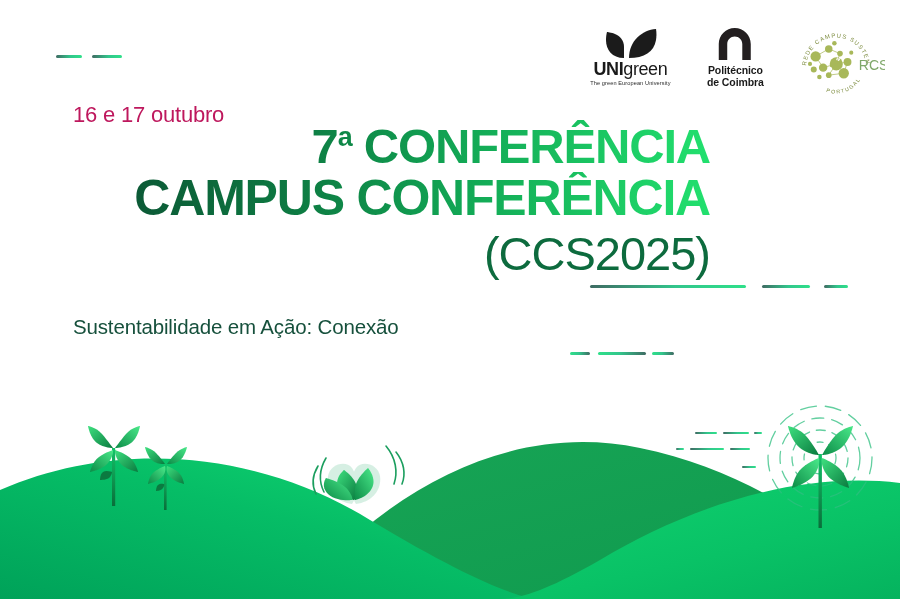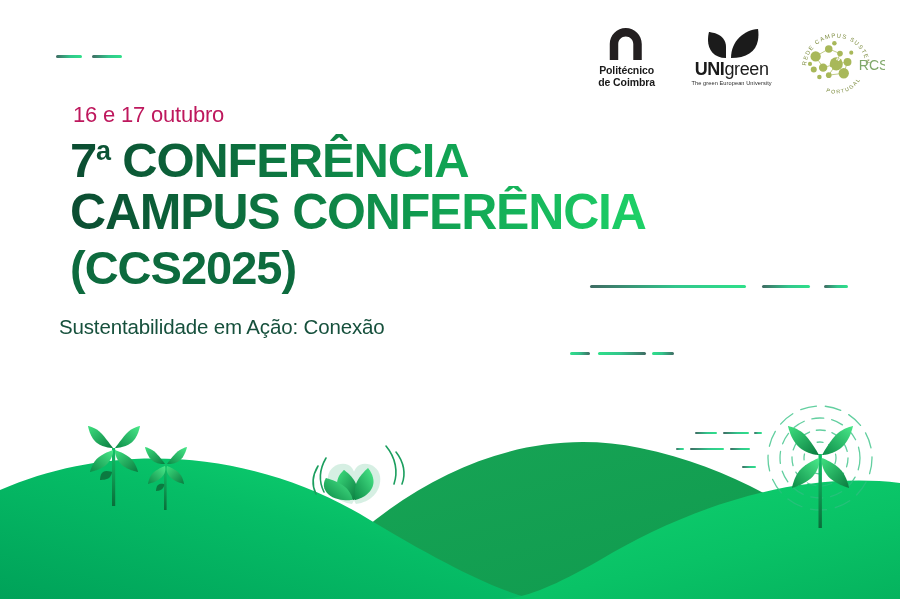--- a/index.html
+++ b/index.html
@@ -71,51 +71,52 @@
     left: 73px;
     top: 102px;
     font-size: 22px;
     font-weight: normal;
     color: #be185d;
     letter-spacing: -0.2px;
   }
   .title-block {
     position: absolute;
     left: 70px;
-    top: 134px;
+    top: 120px;
     width: 640px;
+    text-align: right;
   }
   .title-line {
     font-size: 50px;
     font-weight: bold;
     line-height: 1.07;
     letter-spacing: -1.2px;
     background: linear-gradient(90deg, #0b4c31 0%, #0d7a42 35%, #12a855 62%, #22e06e 100%);
     -webkit-background-clip: text;
     background-clip: text;
     color: transparent;
     white-space: nowrap;
   }
   .title-line.l1 { font-size: 49px; }
   .title-line .ord {
     font-size: 0.55em;
     vertical-align: super;
     line-height: 0;
   }
   .title-code {
     font-size: 47px;
-    font-weight: bold;
+    font-weight: normal;
     line-height: 1.12;
     letter-spacing: -1px;
     color: #0d6b3e;
     margin-top: 2px;
   }
   .subtitle {
     position: absolute;
-    left: 59px;
+    left: 73px;
     top: 312px;
     width: 470px;
     font-size: 20.5px;
     line-height: 1.42;
     color: #16503c;
     letter-spacing: -0.15px;
   }
 
   
   .dash {
@@ -171,38 +172,38 @@
     </defs>
 
     <path d="M330 599 L330 560 C 420 470 530 425 640 448 C 760 472 850 545 900 599 Z" fill="url(#gMid)"></path>
 
     <path d="M0 599 L0 490 C 120 438 260 452 370 520 C 470 580 520 599 540 599 Z" fill="url(#gLeft)"></path>
 
     <path d="M900 599 L900 483 C 790 470 680 512 600 560 C 548 590 520 599 500 599 Z" fill="url(#gRight)"></path>
   </svg>
 
   <div class="logo-bar">
+
+    <div class="logo logo-uni">
+      <svg class="mark" viewBox="0 0 56 30" aria-hidden="true">
+        <path d="M22 30 C10 30 4 22 4 12 C4 7 5 4 5 4 C5 4 22 5 22 19 Z" fill="#1b1b1b"></path>
+        <path d="M27 30 C27 13 40 2 54 1 C54 1 55 6 54 12 C52 24 42 30 27 30 Z" fill="#1b1b1b"></path>
+      </svg>
+      <div class="name"><b>UNI</b><i>green</i></div>
+      <div class="tag">The green European University</div>
+    </div>
 
     <div class="logo logo-poli">
       <svg class="mark" viewBox="0 0 44 34" aria-hidden="true">
         <path d="M4 34 L4 17 C4 7.6 11.6 0 21 0 C30.4 0 38 7.6 38 17 L38 34 L29 34 L29 17 C29 12.6 25.4 9 21 9 C16.6 9 13 12.6 13 17 L13 34 Z" fill="#231f20"></path>
       </svg>
       <div class="name">
         <span>Politécnico</span><br>
         <span>de Coimbra</span>
       </div>
-    </div>
-
-    <div class="logo logo-uni">
-      <svg class="mark" viewBox="0 0 56 30" aria-hidden="true">
-        <path d="M22 30 C10 30 4 22 4 12 C4 7 5 4 5 4 C5 4 22 5 22 19 Z" fill="#1b1b1b"></path>
-        <path d="M27 30 C27 13 40 2 54 1 C54 1 55 6 54 12 C52 24 42 30 27 30 Z" fill="#1b1b1b"></path>
-      </svg>
-      <div class="name"><b>UNI</b><i>green</i></div>
-      <div class="tag">The green European University</div>
     </div>
 
     <div class="logo logo-rcs">
       <svg class="mark" viewBox="0 0 96 72" width="90" height="68">
         <defs>
           <path id="arcTop" d="M 12 44 A 32 32 0 0 1 76 40"></path>
           <path id="arcBot" d="M 20 58 A 30 30 0 0 0 70 54"></path>
         </defs>
 
         <g fill="#a8b85a">

